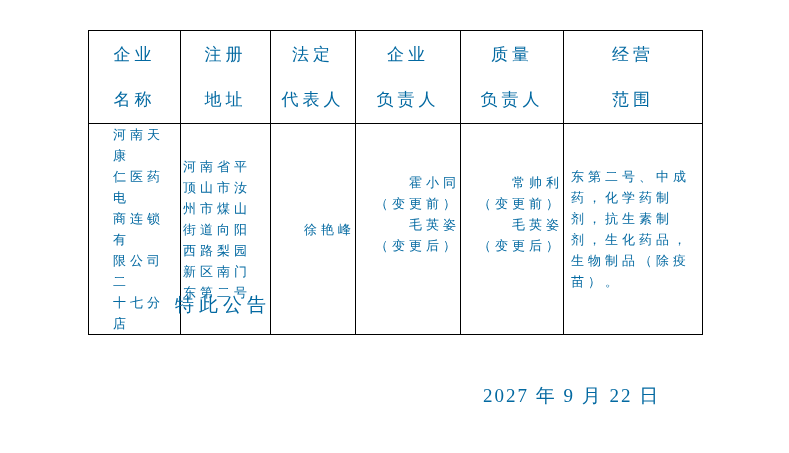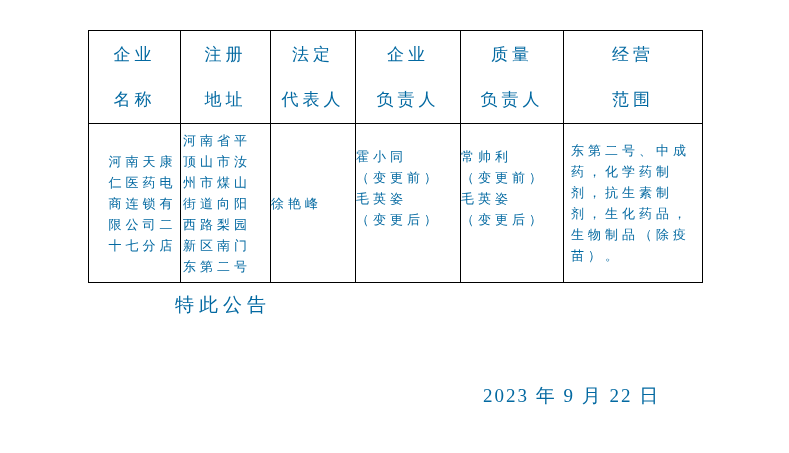--- a/index.html
+++ b/index.html
@@ -36,22 +36,22 @@
     letter-spacing: 4px;
     line-height: 45px;
     text-align: center;
   }
   .change-table td {
     font-size: 13px;
     letter-spacing: 4px;
     line-height: 21px;
   }
   td.align-left   { text-align: left; }
-  td.align-center { text-align: left; }
-  td.pad-c1 { padding-left: 16px; text-align: center; }
+  td.align-center { text-align: right; }
+  td.pad-c1 { padding-left: 24px; }
   td.pad-c2 { padding-left: 2px; }
   td.pad-c6 { padding-left: 7px; padding-right: 2px; }
   td.shift-up { padding-bottom: 30px; }
   .notice {
     position: absolute;
     left: 175px; top: 292px;
     font-size: 19px;
     letter-spacing: 5px;
   }
   .date {
@@ -119,15 +119,15 @@
 剂，抗生素制
 剂，生化药品，
 生物制品（除疫
 苗）。</td>
       </tr>
     </tbody>
   </table>
 
   <div class="notice">特此公告</div>
 
-  <div class="date">2023 年 9 月 22 日</div>
+  <div class="date">2027 年 9 月 22 日</div>
 
 </div>
 
 </body></html>

